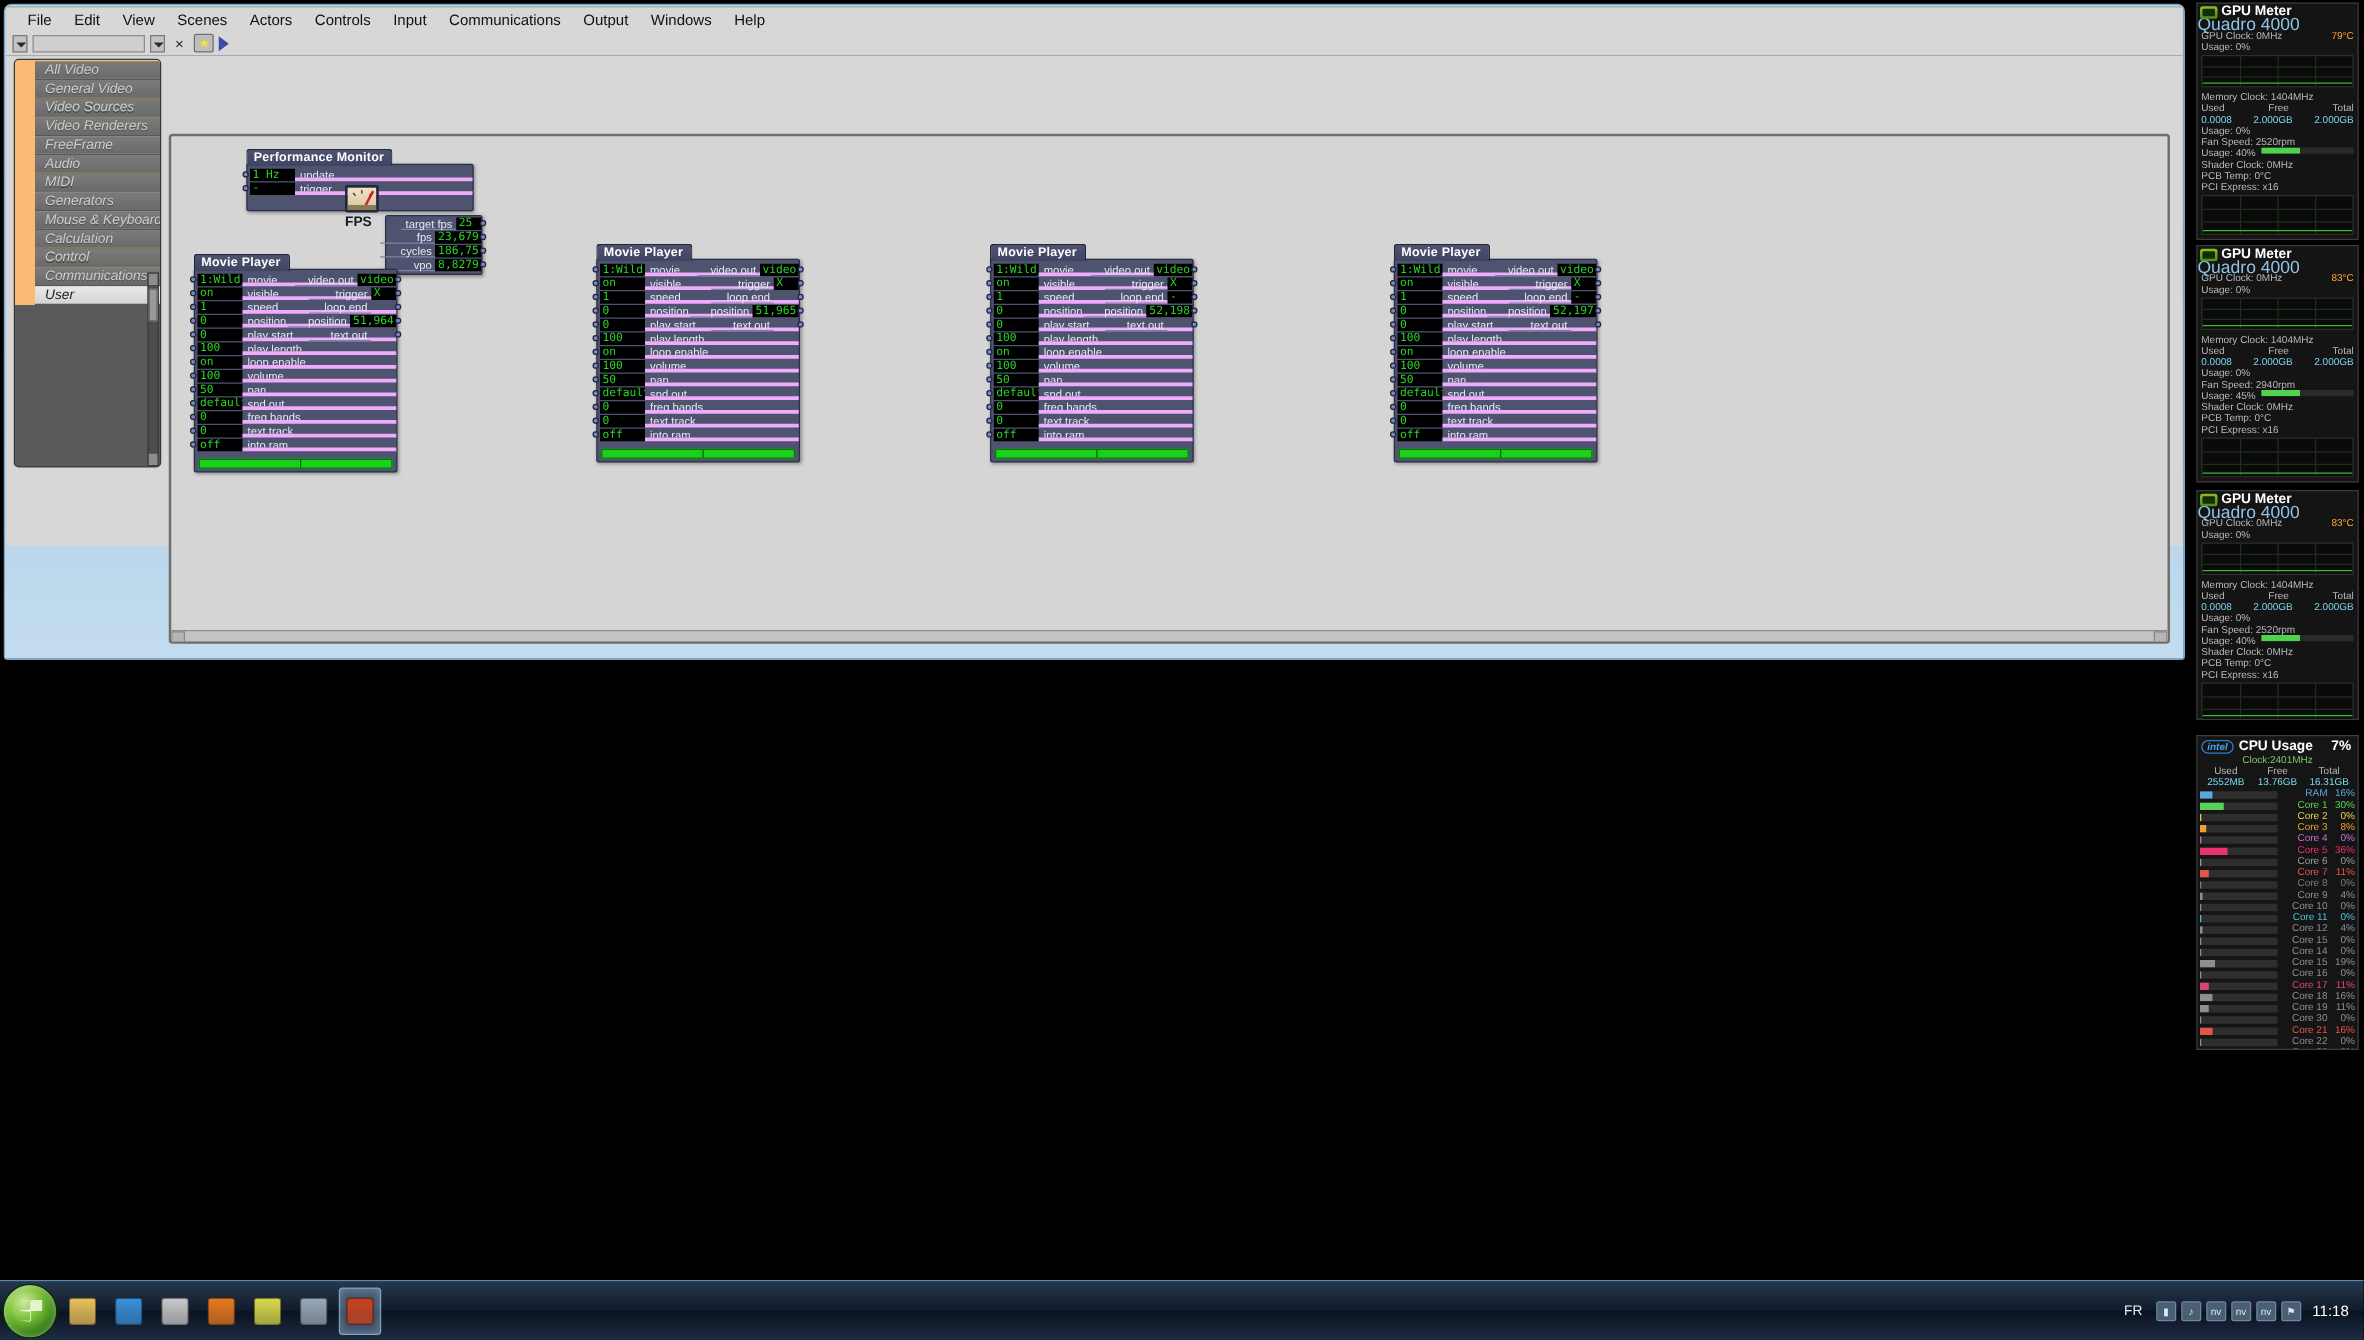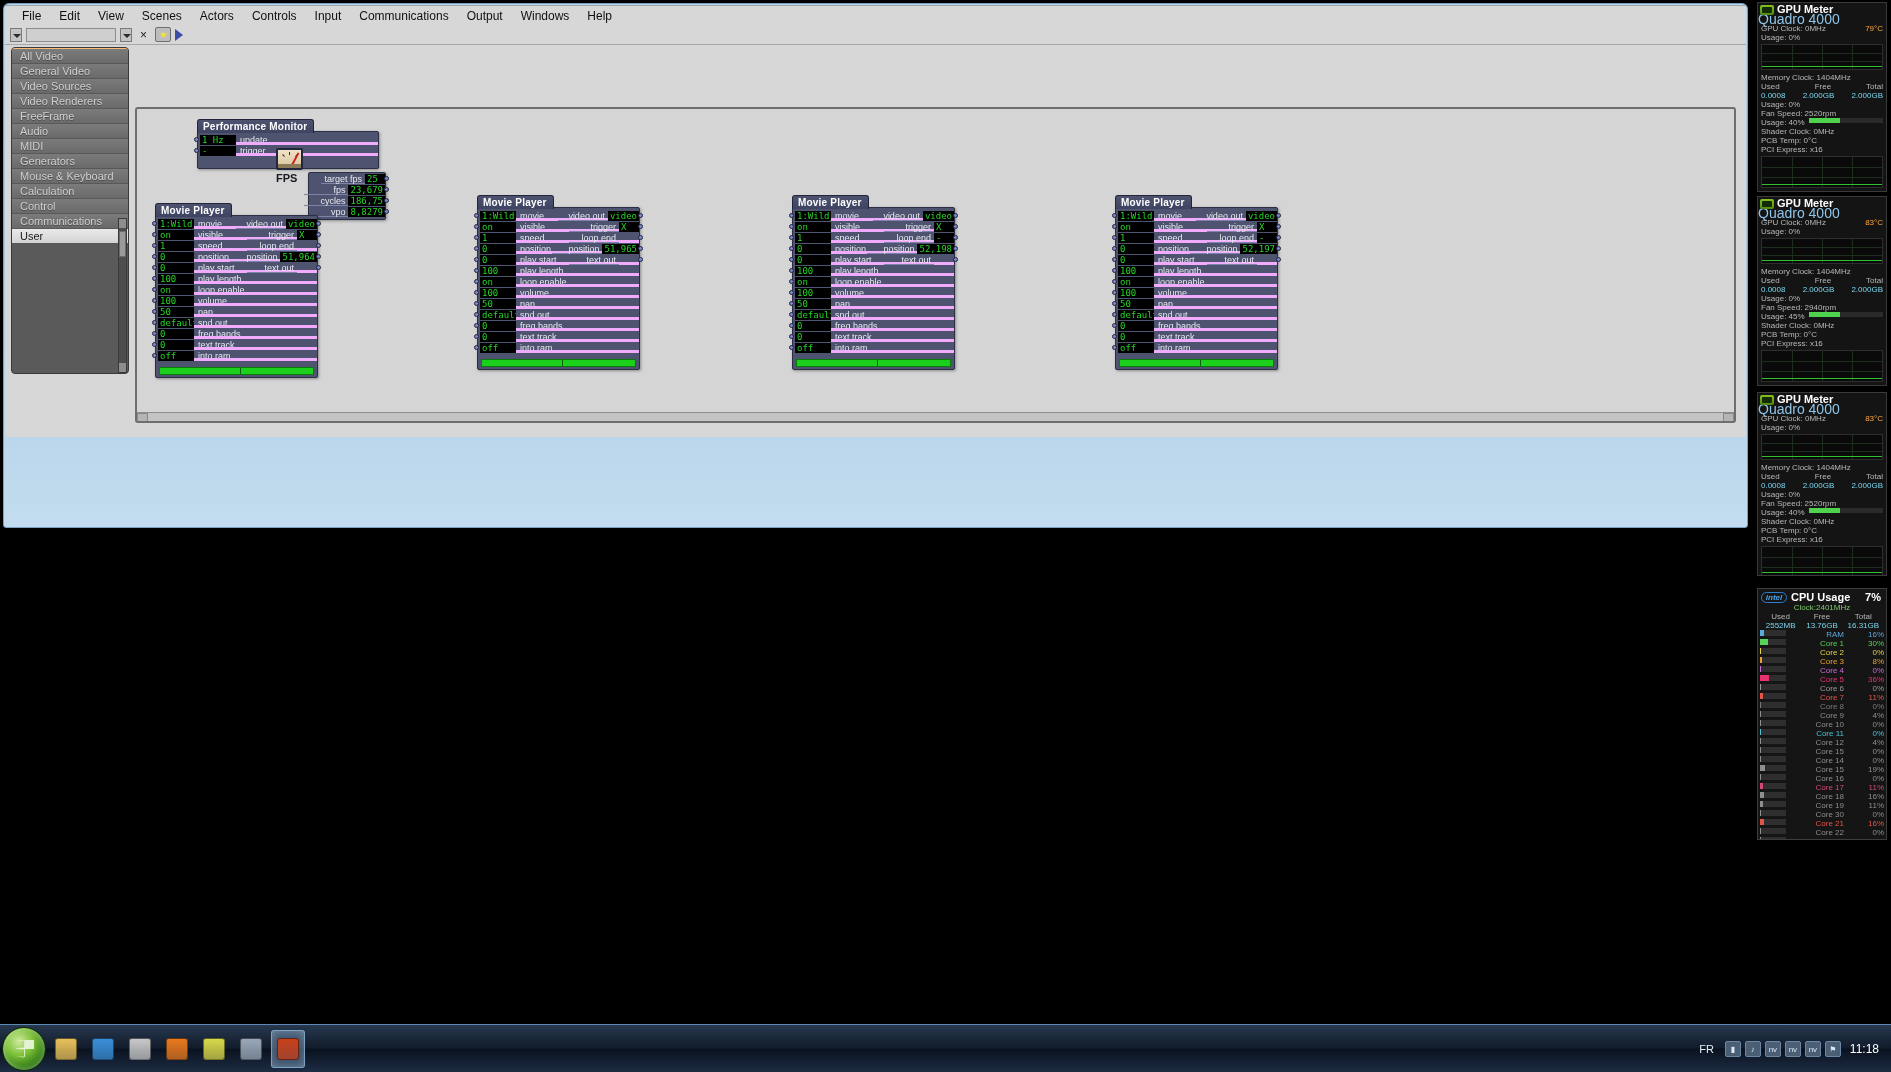--- a/index.html
+++ b/index.html
@@ -197,21 +197,22 @@
     border: 1px solid #3a3a3a;
     border-radius: 4px;
     display: flex;
     flex-direction: column;
     overflow: hidden;
     height: 327px;
     position: relative;
   }
   #category-list {
     background: #fdba74;
-    padding: 1px 0 0 0;
+    padding: 1px 0 0 16px;
+    font-style: italic;
   }
   .cat-item {
     font-size: 11px;
     color: #cfcfcf;
     padding: 1px 0 1px 8px;
     line-height: 12px;
     background: linear-gradient(to bottom,#7b7b7b,#6a6a6a);
     border-bottom: 1px solid #585858;
     cursor: default;
     white-space: nowrap;
@@ -267,21 +268,21 @@
   
   #canvas-wrap {
     flex: 1;
     margin: 2px 10px 0 6px;
     position: relative;
   }
   #canvas {
     position: absolute;
     left: 0; top: 60px;
     right: 0;
-    height: 316px;
+    height: 408px;
     background: #d5d5d5;
     border: 2px solid #6e6e6e;
     border-radius: 3px;
     overflow: hidden;
   }
   #canvas-hscroll {
     position: absolute;
     left: 0; right: 0; bottom: -1px;
     height: 10px;
     background: #c4c4c4;
@@ -590,24 +591,24 @@
   }
   .cpu-cols {
     display: flex;
     font-size: 8px;
     padding: 0 2px;
     line-height: 9px;
   }
   .cpu-cols div { flex: 1; text-align: center; }
   .core-row {
     display: flex;
-    align-items: flex-start;
+    align-items: flex-end;
     height: 9px;
     padding: 0 2px;
-    gap: 18px;
+    gap: 0;
   }
   .core-bar {
     flex: 1;
     height: 6px;
     background: #2e2e2e;
     position: relative;
     overflow: hidden;
   }
   .core-bar i {
     position: absolute;

